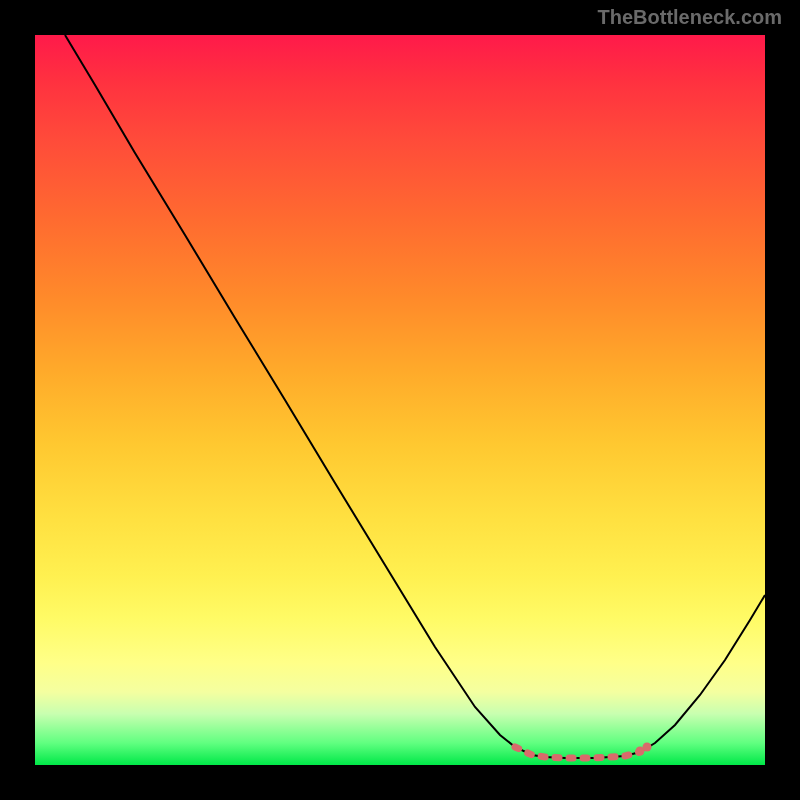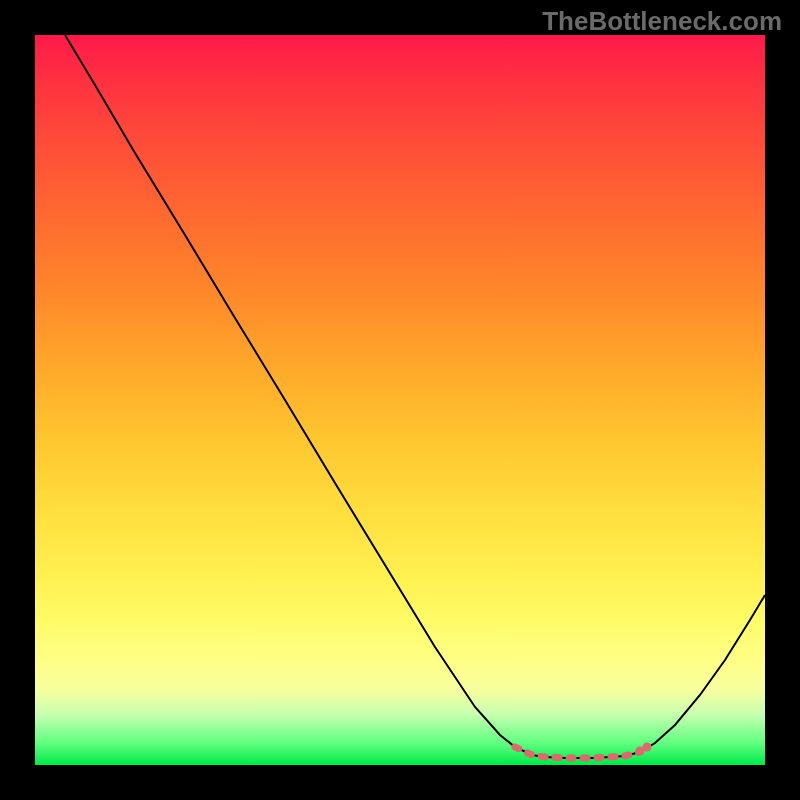--- a/index.html
+++ b/index.html
@@ -8,21 +8,21 @@
     height: 800px;
     background: #000000;
     position: relative;
     font-family: Arial, sans-serif;
   }
   .watermark {
     position: absolute;
     top: 6px;
     right: 18px;
     color: #6a6a6a;
-    font-size: 26px;
+    font-size: 20px;
     font-weight: bold;
     z-index: 10;
   }
   .plot-area {
     position: absolute;
     left: 35px;
     top: 35px;
     width: 730px;
     height: 730px;
     overflow: hidden;

